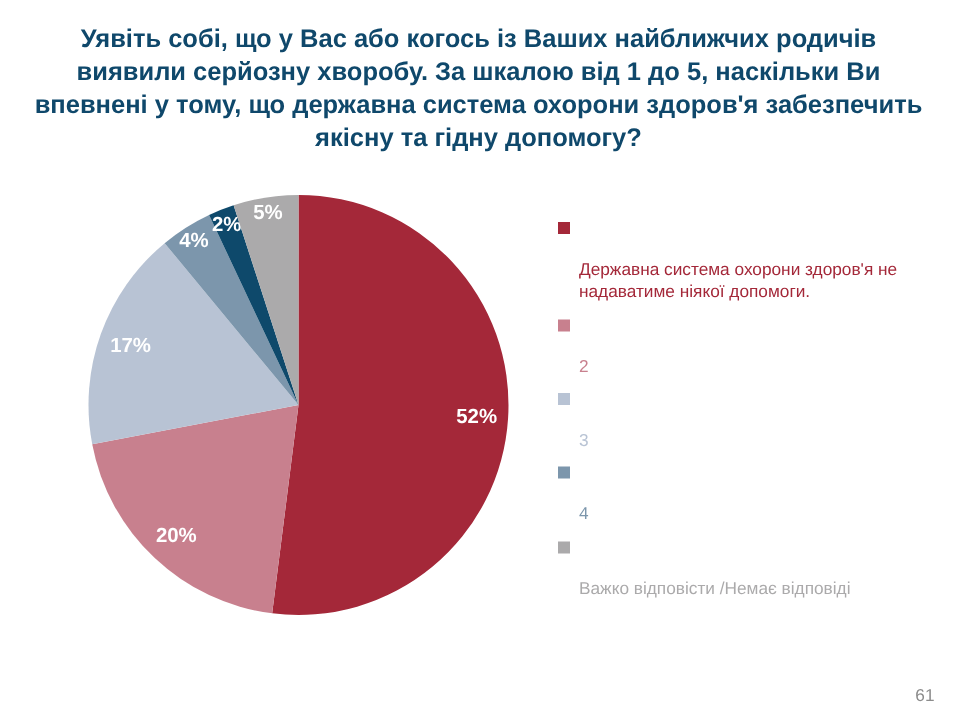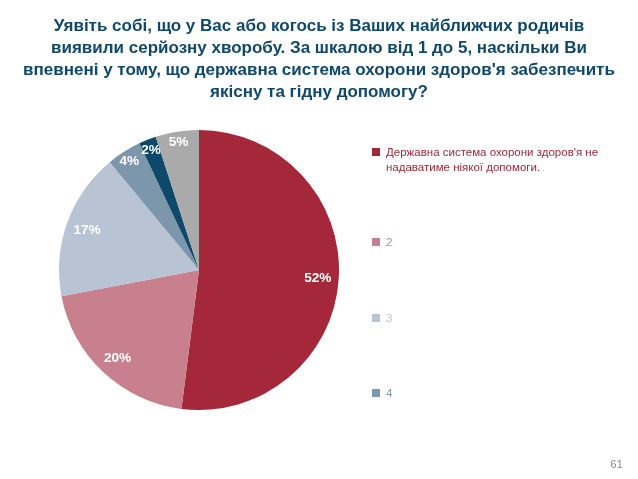--- a/index.html
+++ b/index.html
@@ -36,21 +36,21 @@
   .legend{
     position:absolute;
     left:372px;top:27px;
     width:258px;height:256px;
     display:flex;
     flex-direction:column;
     justify-content:space-between;
   }
   .legend-item{display:flex;align-items:flex-start;}
   .swatch{width:8px;height:8px;margin:3px 6px 0 0;flex:none;}
-  .legend-text{font-size:11.5px;line-height:1.32;}
+  .legend-text{font-size:11.5px;line-height:1.32;margin-top:28px;}
   .page-number{
     position:absolute;
     right:15px;bottom:9px;
     font-size:11.5px;
     color:#8c8c8c;
   }
 </style>
 </head>
 <body>
 
@@ -82,17 +82,21 @@
           <span class="legend-text" style="color: rgb(200, 128, 142);">2</span>
         </div>
         <div class="legend-item">
           <span class="swatch" style="background: rgb(184, 195, 212);"></span>
           <span class="legend-text" style="color: rgb(184, 195, 212);">3</span>
         </div>
         <div class="legend-item">
           <span class="swatch" style="background: rgb(124, 150, 172);"></span>
           <span class="legend-text" style="color: rgb(124, 150, 172);">4</span>
         </div>
+        <div class="legend-item">
+          <span class="swatch" style="background: rgb(171, 170, 171);"></span>
+          <span class="legend-text" style="color: rgb(171, 170, 171);">Важко відповісти /Немає відповіді</span>
+        </div>
       </div>
   </div>
 
   <div class="page-number" style="color: rgb(140, 140, 140);">61</div>
 </div>
 
 </body></html>

